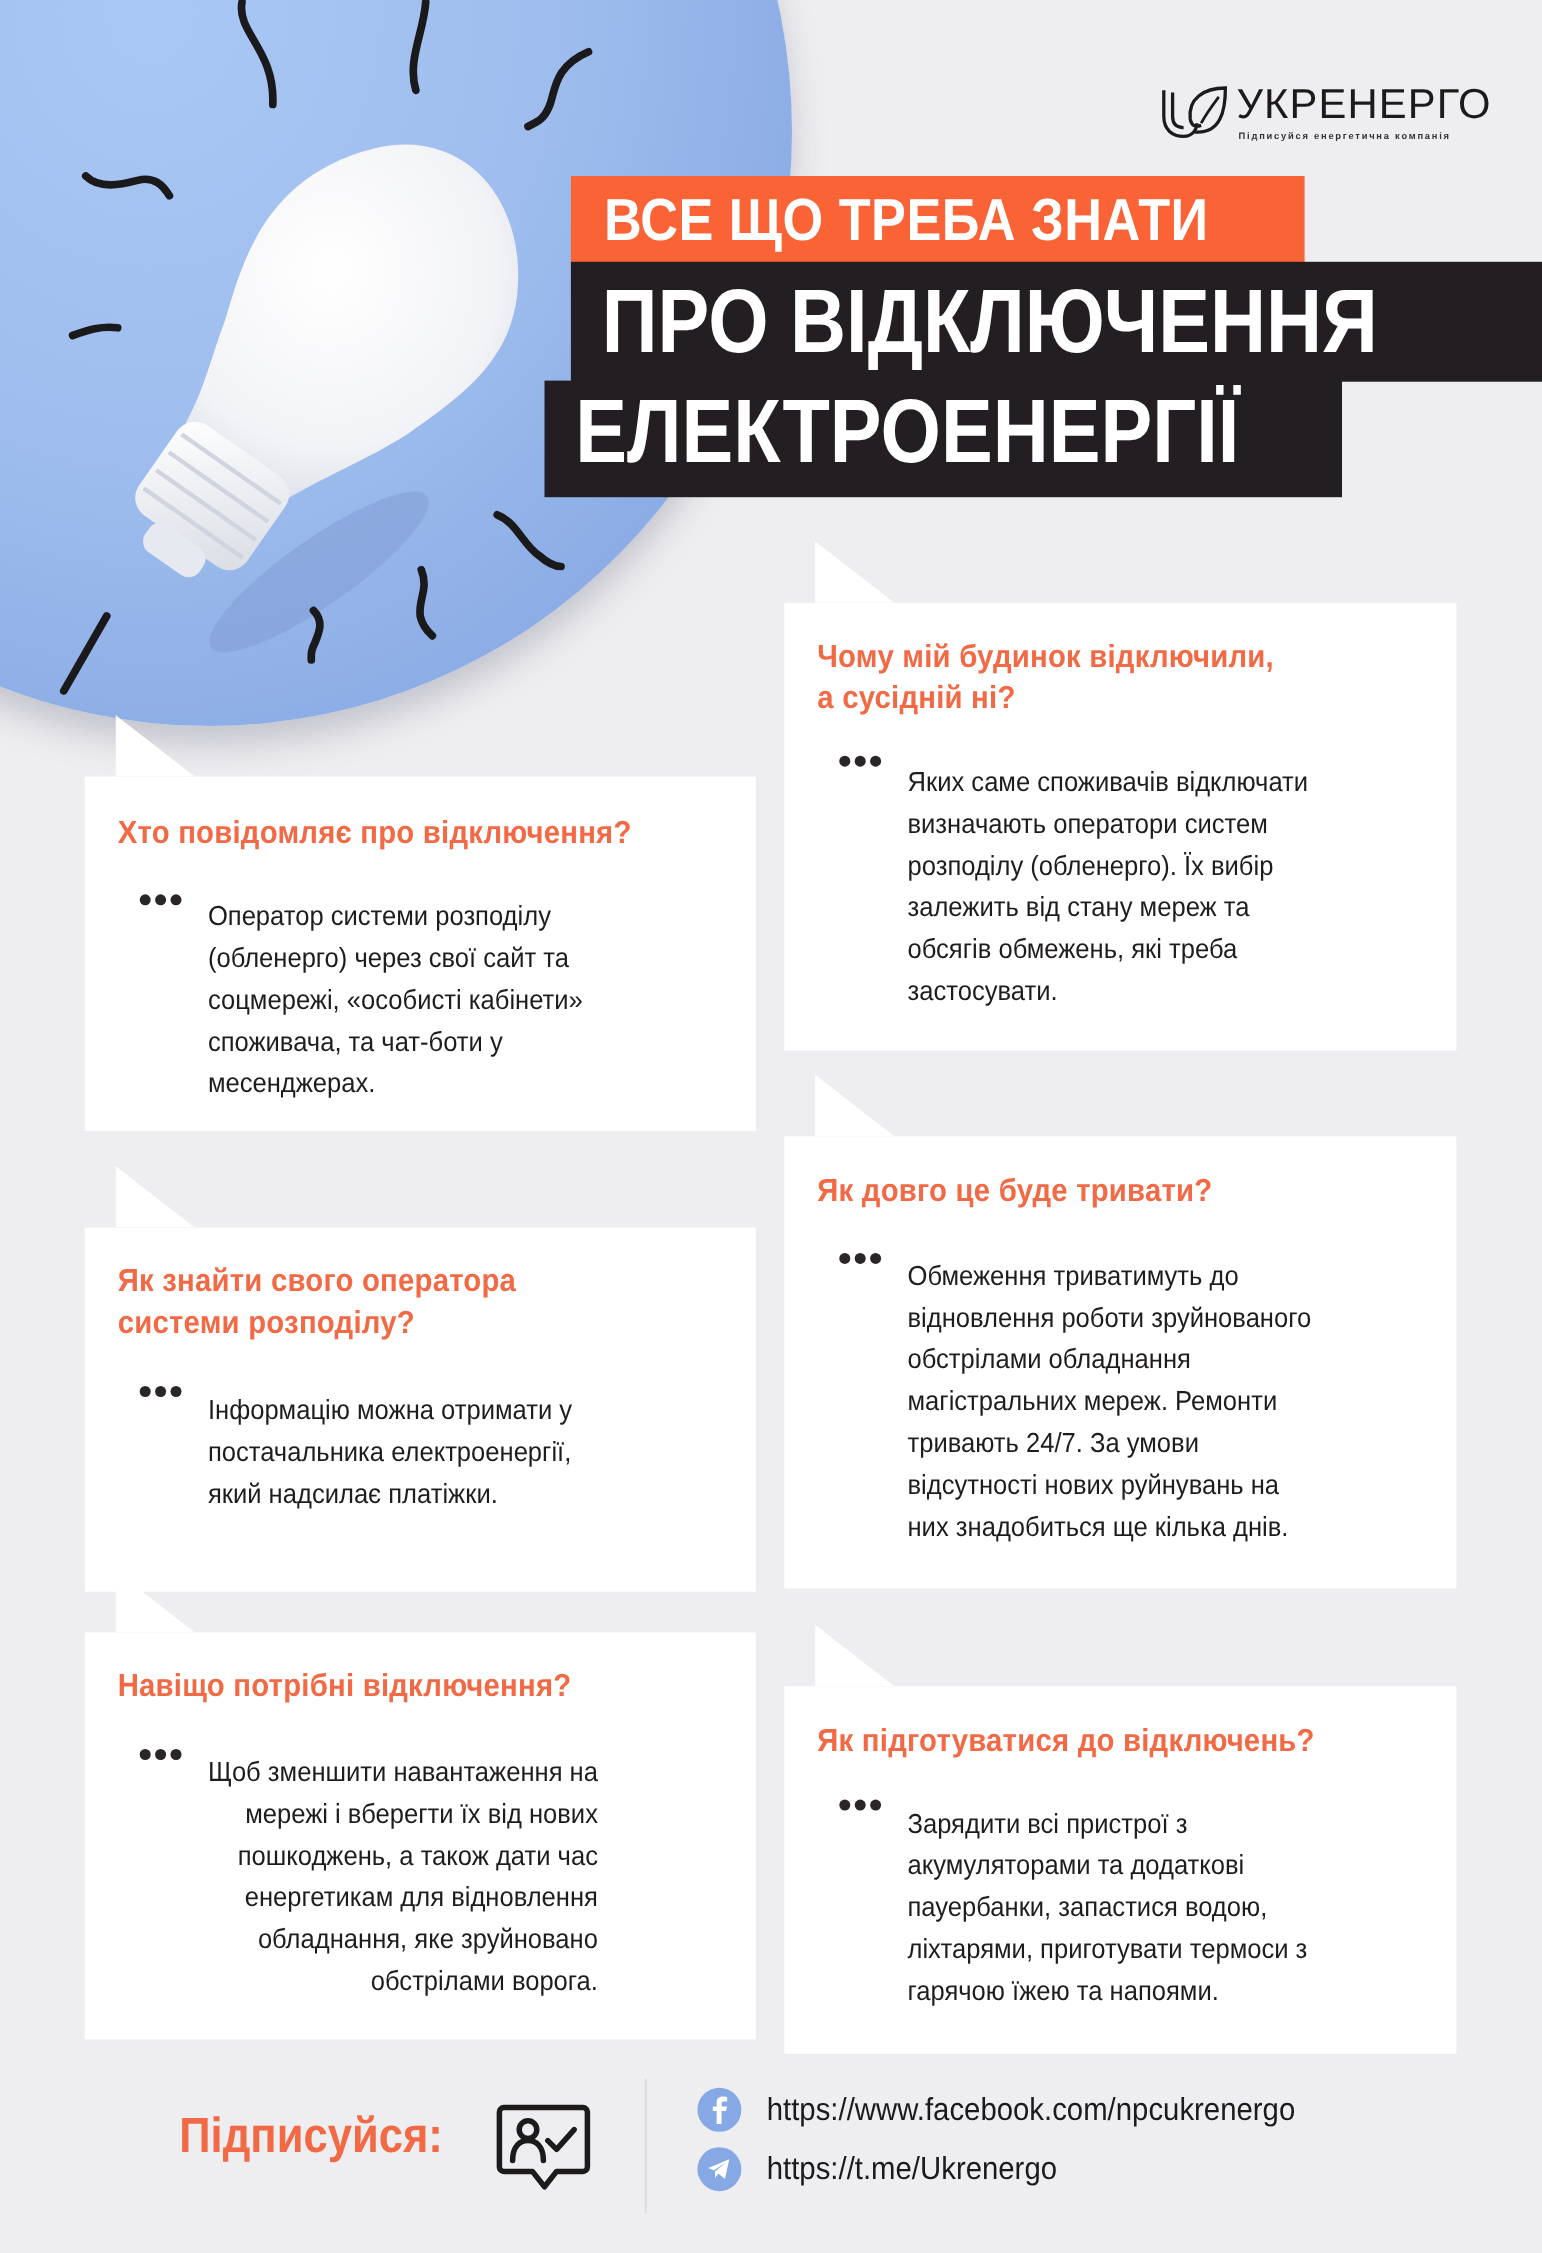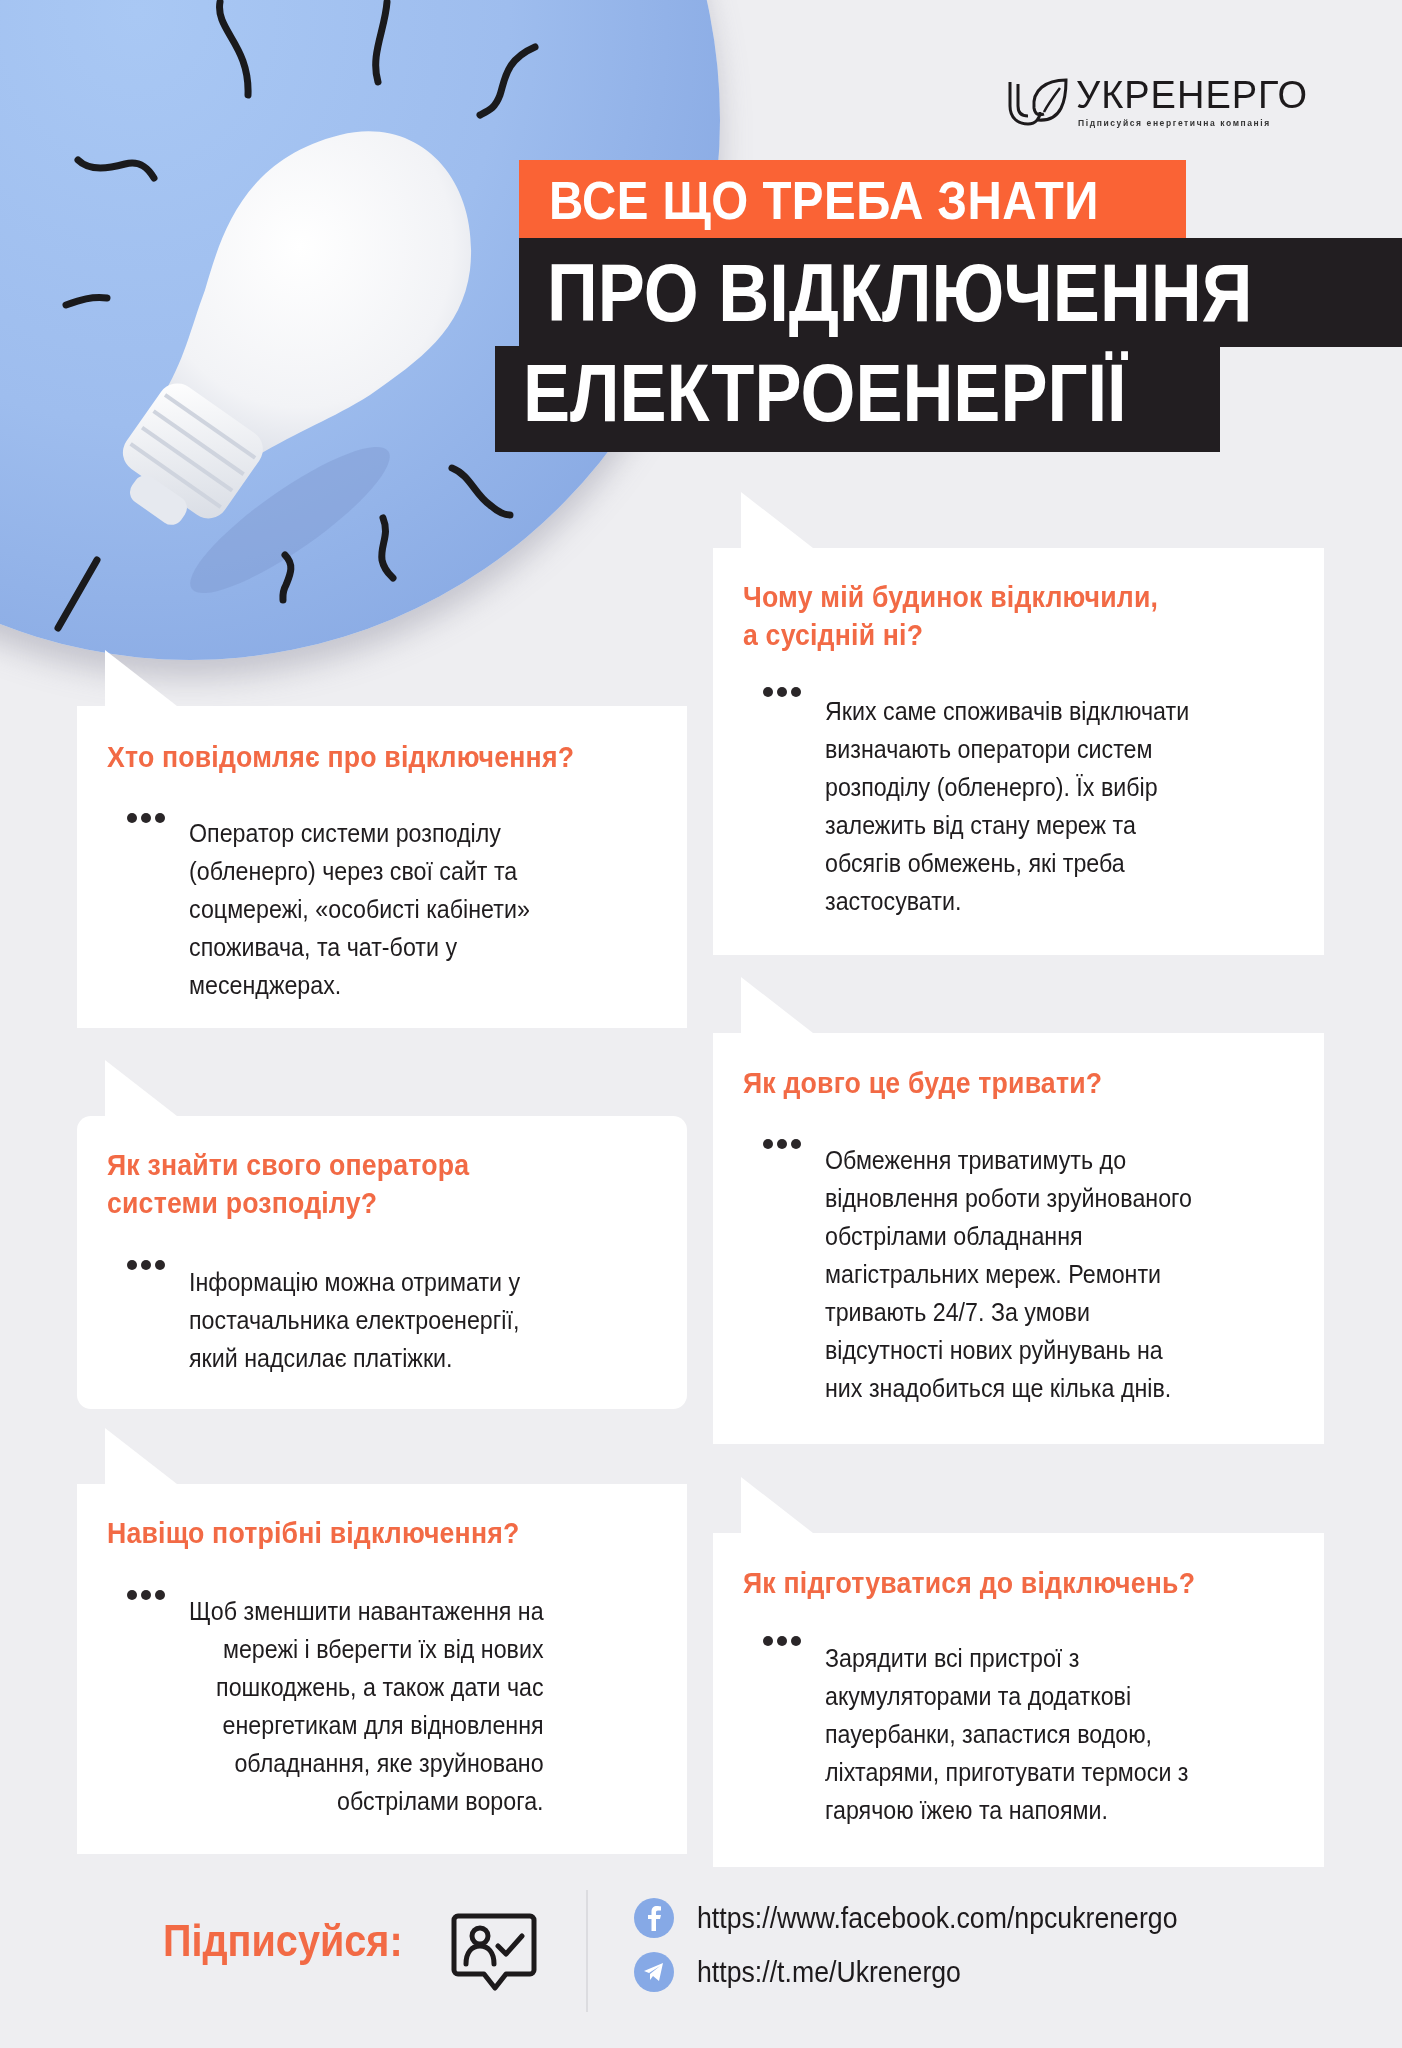--- a/index.html
+++ b/index.html
@@ -7,21 +7,21 @@
   body { background: #eeeef1; font-family: "Liberation Sans", sans-serif; position: relative; color: #1d1a1c; }
   .abs { position: absolute; }
 
   
   .disc { left: -340px; top: -420px; width: 1060px; height: 1080px; border-radius: 50%;
     background: radial-gradient(ellipse at 45% 40%, #a9c8f4 0%, #9ebdee 45%, #88a9e3 80%, #7f9fdb 100%);
     box-shadow: 0 18px 30px rgba(120,120,140,0.35); }
   .squig { fill: none; stroke: #1a1a1c; stroke-width: 7; stroke-linecap: round; }
 
   
-  .logo { left: 1004px; top: 72px; width: 300px; height: 60px; }
+  .logo { left: 1052px; top: 72px; width: 300px; height: 60px; }
   .logo-word { position: absolute; left: 72px; top: 2px; font-size: 38px; font-weight: 400; letter-spacing: 1px; color: #1d1a1c; }
   .logo-sub { position: absolute; left: 74px; top: 46px; font-size: 8.5px; letter-spacing: 1.6px; color: #333; font-weight: bold; white-space: nowrap; }
 
   
   .t-orange { left: 519px; top: 160px; width: 667px; height: 79px; background: #fa6335; }
   .t-orange span { position: absolute; left: 30px; top: 9px; font-size: 54px; font-weight: bold; color: #fff; letter-spacing: 0.5px; white-space: nowrap; transform: scaleX(0.88); transform-origin: left; }
   .t-black1 { left: 519px; top: 238px; width: 906px; height: 109px; background: #221e21; }
   .t-black2 { left: 495px; top: 346px; width: 725px; height: 106px; background: #221e21; }
   .t-black1 span, .t-black2 span { position: absolute; left: 28px; font-size: 82px; font-weight: bold; color: #fff; white-space: nowrap; transform: scaleX(0.86); transform-origin: left; }
   .t-black1 span { top: 8px; }
@@ -134,21 +134,21 @@
       <i></i>
     </div>
   <p style="top:144px">Яких саме споживачів відключати
 визначають оператори систем
 розподілу (обленерго). Їх вибір
 залежить від стану мереж та
 обсягів обмежень, які треба
 застосувати.</p>
 </div>
 
-<div class="card" style="left:77px;top:1116px;width:610px;height:293px;border-radius:14px;">
+<div class="card" style="left:77px;top:1116px;width:610px;height:331px;">
   <svg class="tabshape" viewBox="0 0 72 56" preserveAspectRatio="none">
       <path d="M0 0 L72 56 L0 56 Z" fill="#fff"></path>
     </svg>
   <h3 style="top:30px;white-space:pre-line">Як знайти свого оператора
 системи розподілу?</h3>
   <div class="dots" style="top:144px">
       <i></i>
       <i></i>
       <i></i>
     </div>

